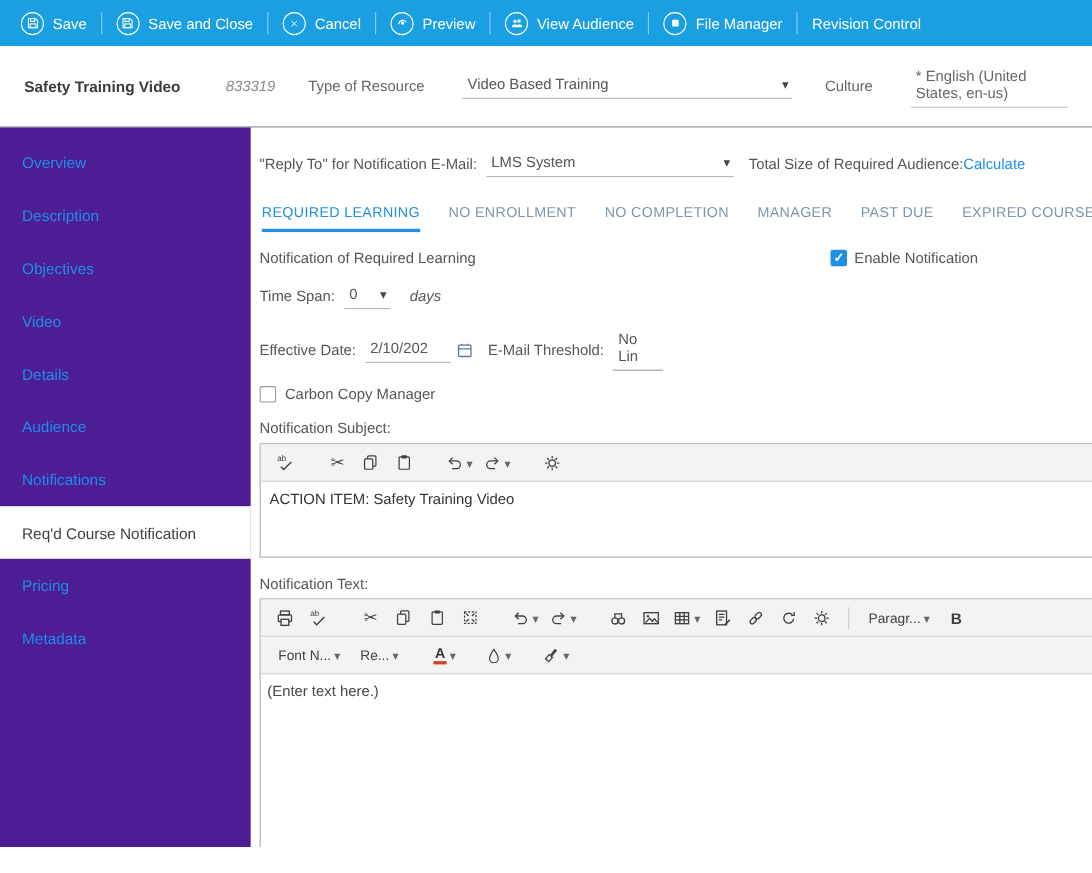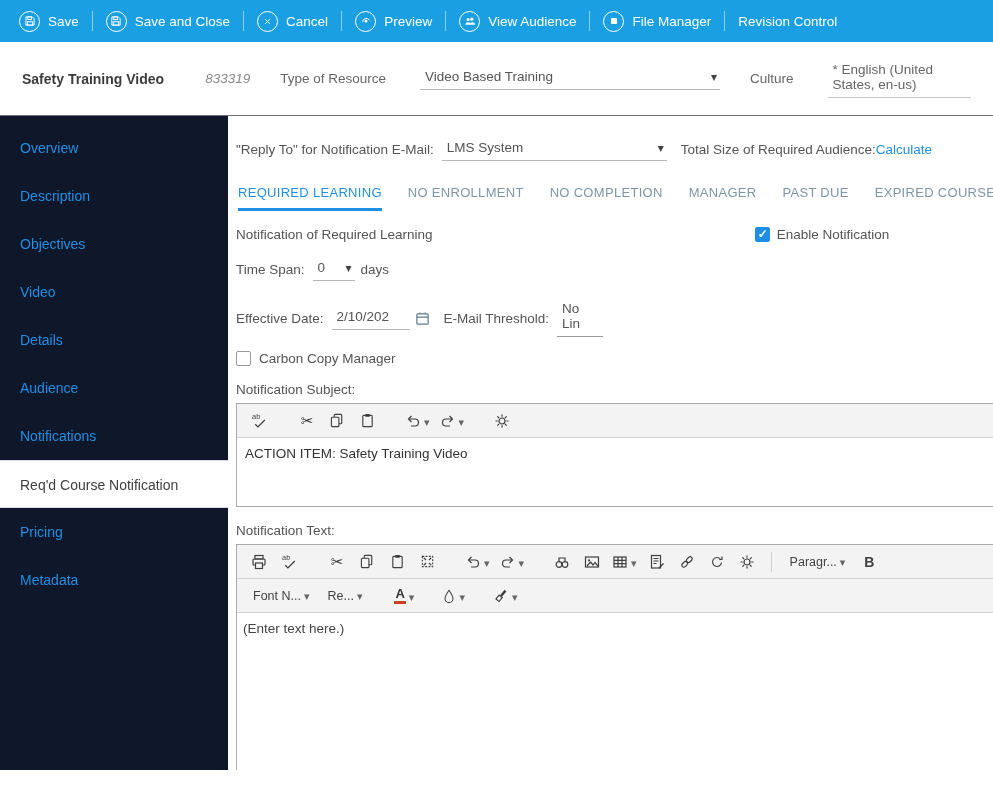--- a/index.html
+++ b/index.html
@@ -35,21 +35,21 @@
     display: inline-flex; align-items: flex-end; justify-content: space-between;
     border-bottom: 1px solid #b7b7b7; color: #555; font-size: 13.5px;
     padding: 2px 3px 5px 5px; min-height: 22px;
   }
   .caret::after { content: "▾"; color: #444; font-size: 12px; line-height: 1; }
   .hdr-type { width: 300px; margin-left: 14px; }
   .hdr-culture { flex: 1; margin-left: 14px; border-bottom: 1px solid #c4c4c4; color:#666; }
 
   
   .body { display: flex; height: 672px; border-top: 1px solid #6e6e6e; }
-  .sidebar { width: 228px; background: #0f172a; padding-top: 8px; flex: none; }
+  .sidebar { width: 228px; background: #4c1d95; padding-top: 8px; flex: none; }
   .side-item { height: 48px; line-height: 48px; padding-left: 20px; color: #1f8fe5; font-size: 14px; cursor: pointer; }
   .side-item.active { background: #fff; color: #3f3f3f; border-top: 1px solid #d8d8d8; border-bottom: 1px solid #d8d8d8; }
 
   .content {
     flex: 1; background: #fff; padding: 22px 0 0 8px; position: relative;
     border-right: 2px solid #5a5a5a; border-bottom: 2px solid #5a5a5a;
   }
   .row { display: flex; align-items: center; }
   .lbl { color: #555; font-size: 13.5px; white-space: nowrap; }
   .link { color: #1f8fe5; font-size: 13.5px; cursor: pointer; }
@@ -64,21 +64,21 @@
 
   .section-row { margin-top: 16px; padding-right: 106px; }
   .section-row .right { margin-left: auto; display: flex; align-items: center; gap: 7px; }
 
   .cb { width: 15px; height: 15px; border: 1.5px solid #9a9a9a; border-radius: 2px; background: #fff; display: inline-block; position: relative; flex: none; cursor: pointer; }
   .cb.checked { background: #1f8fe5; border-color: #1f8fe5; }
   .cb.checked::after { content: "✓"; color: #fff; font-size: 12px; font-weight: bold; position: absolute; left: 2px; top: -1px; }
 
   .timespan-row { margin-top: 16px; }
   .ts-fld { width: 42px; margin-left: 8px; }
-  .unit { margin-left: 6px; }
+  .unit { margin-left: 18px; font-style: italic; }
 
   .dates-row { margin-top: 18px; }
   .date-fld { width: 78px; margin-left: 8px; }
   .cal { margin-left: 5px; display: inline-flex; cursor: pointer; }
   .cal svg { stroke: #60798c; fill: none; stroke-width: 1.3; }
   .thresh-lbl { margin-left: 14px; }
   .thresh-fld { width: 46px; margin-left: 8px; border-bottom-color: #9a9a9a; }
 
   .carbon-row { margin-top: 14px; gap: 8px; }
 

